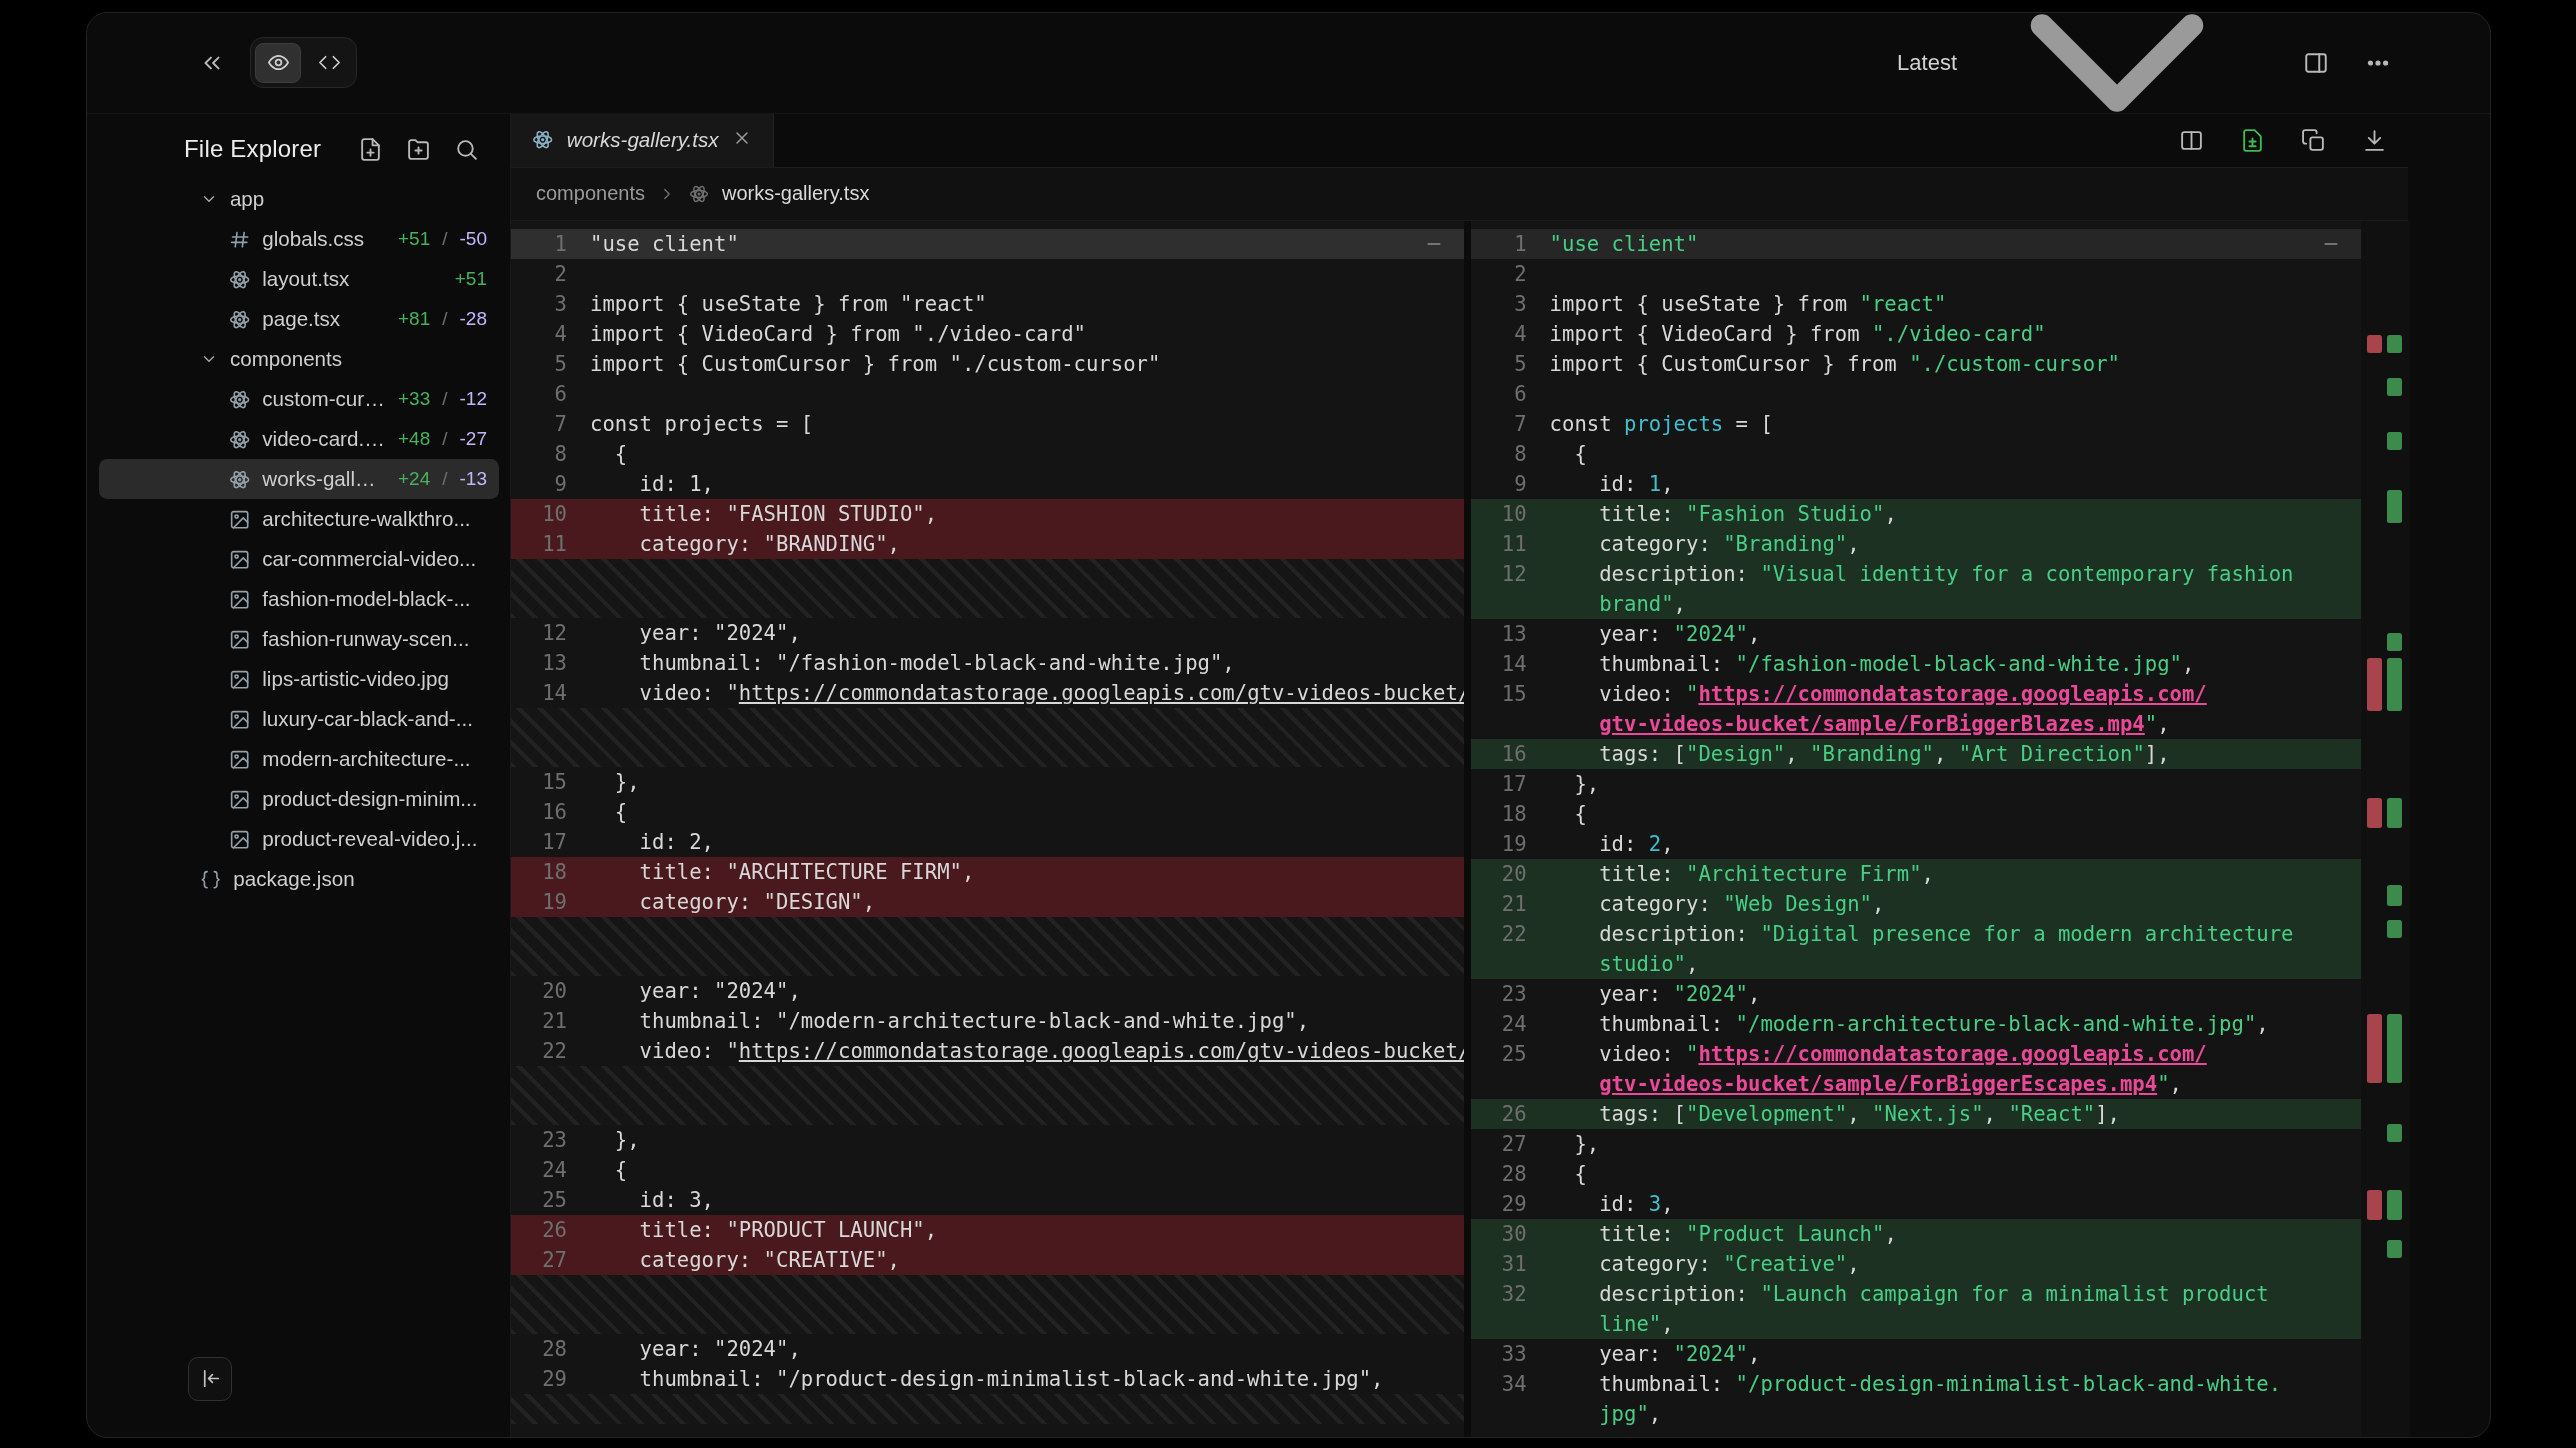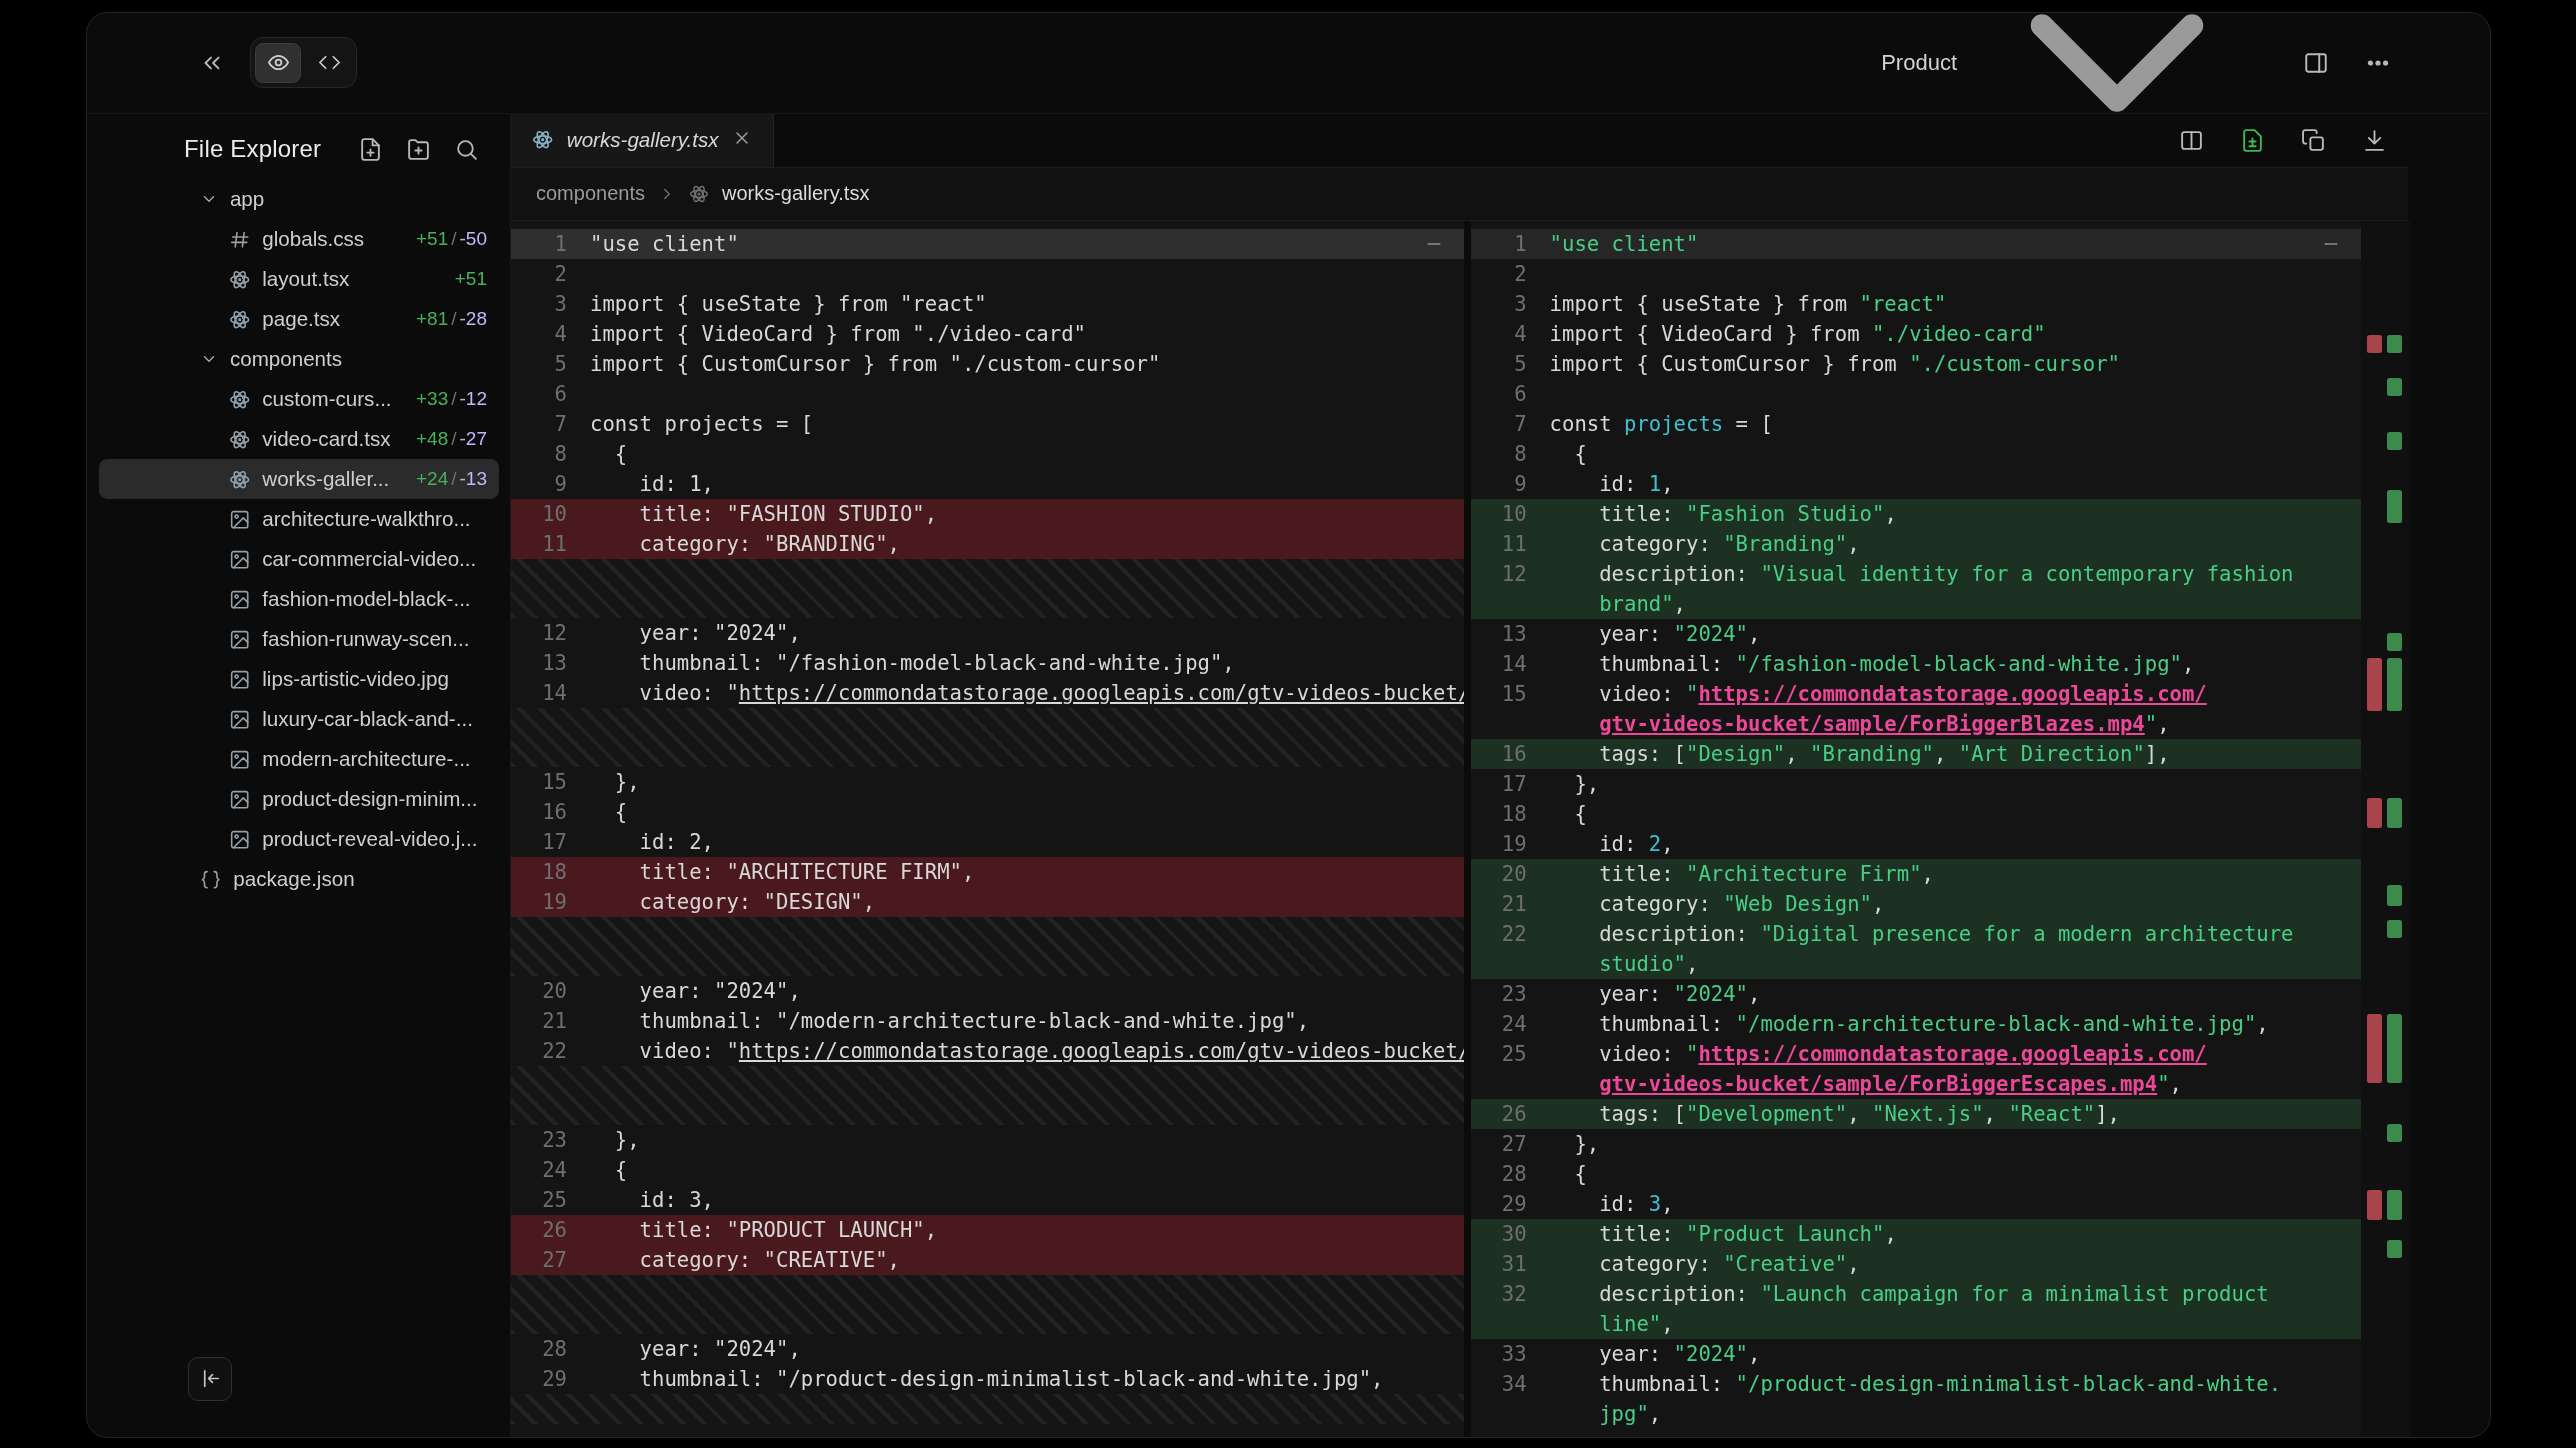--- a/index.html
+++ b/index.html
@@ -40,21 +40,21 @@
   .sb-actions svg { width:25px; height:25px; }
   .tree { font-size:20.6px; color:#cfcfcf; padding-top:3.3px; }
   .trow { height:40px; display:flex; align-items:center; gap:12.4px; margin:0 11.5px;
     padding-left:101px; border-radius:8.2px; white-space:nowrap; }
   .trow.file { padding-left:130px; }
   .trow.rootfile { padding-left:101px; }
   .trow.selected { background:#2b2b2b;justify-content:space-between; }
   .trow svg { width:21.4px; height:21.4px; flex:0 0 auto; color:#94a0aa; }
   .trow.folder svg { width:18px; height:18px; color:#a9a9a9; }
   .tlabel { overflow:hidden; text-overflow:ellipsis; }
-  .badge { margin-left:auto; padding-right:11.5px; font-size:19px; display:flex; gap:3px; }
+  .badge { margin-left:auto; padding-right:11.5px; font-size:19px; display:flex; gap:12px; }
   .badge .plus { color:#46b35c; }
   .badge .slash { color:#6f6f6f; }
   .badge .minus { color:#c4b5fd; }
   .collapse-btn { position:absolute; left:101px; bottom:36px; width:44px; height:44px;
     border:1.6px solid #313131; border-radius:10px; background:#101010; color:#c2c2c2;
     display:grid; place-items:center; }
   .collapse-btn svg { width:23px; height:23px; }
 
   
   .main { flex:1; display:flex; flex-direction:column; min-width:0; padding-right:82px; }
@@ -130,21 +130,21 @@
           <span style="display: inline-flex; width: 23px; height: 23px;">
               <svg viewBox="0 0 24 24" fill="none" stroke="currentColor" stroke-width="1.8" stroke-linecap="round" stroke-linejoin="round" style="width:100%;height:100%">
                 <path d="M16 18l6-6-6-6M8 6l-6 6 6 6"></path>
               </svg>
             </span>
         </button>
       </div>
     </div>
     <div class="topbar-right">
       <button class="version-btn">
-        <span>Product</span>
+        <span>Latest</span>
         <span style="display: inline-flex; width: 100%; height: 100%;">
             <svg viewBox="0 0 24 24" fill="none" stroke="currentColor" stroke-width="1.8" stroke-linecap="round" stroke-linejoin="round" style="width:100%;height:100%">
               <path d="M6 9l6 6 6-6"></path>
             </svg>
           </span>
       </button>
       <button class="icbtn" style="width: 26px; height: 26px;">
         <span style="display: inline-flex; width: 100%; height: 100%;">
             <svg viewBox="0 0 24 24" fill="none" stroke="currentColor" stroke-width="1.8" stroke-linecap="round" stroke-linejoin="round" style="width:100%;height:100%">
               <rect x="3" y="4" width="18" height="16" rx="2"></rect>

